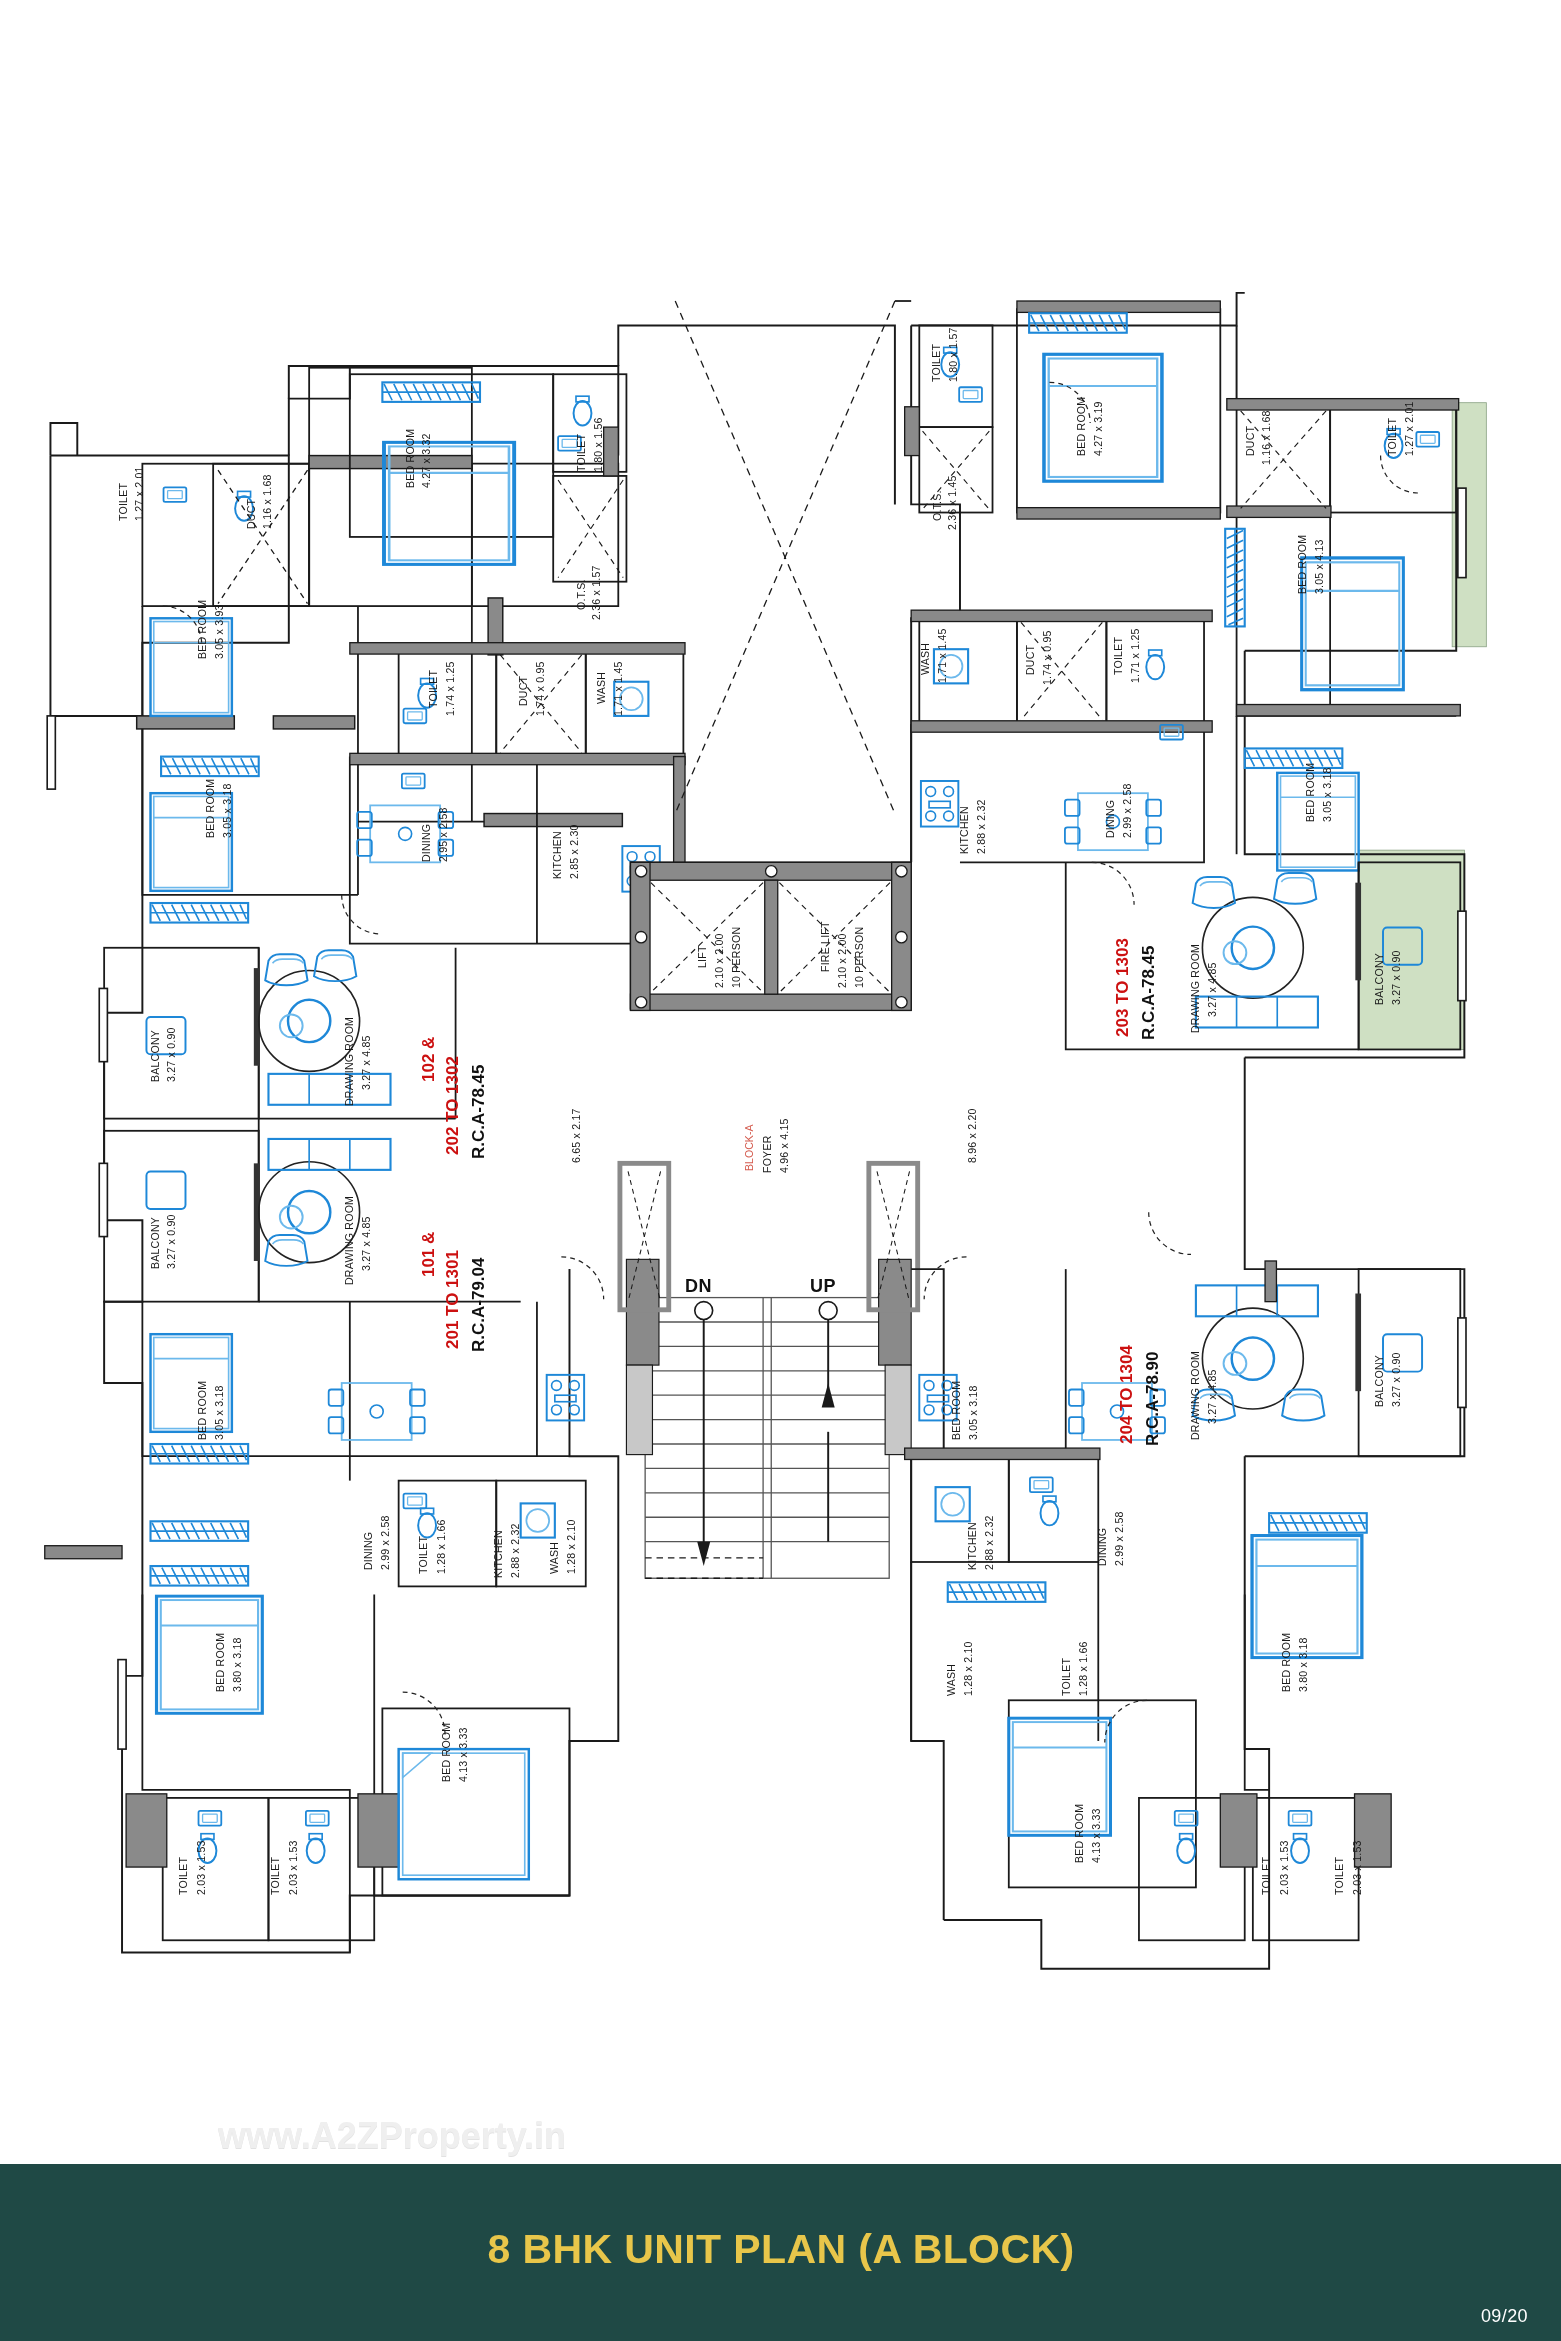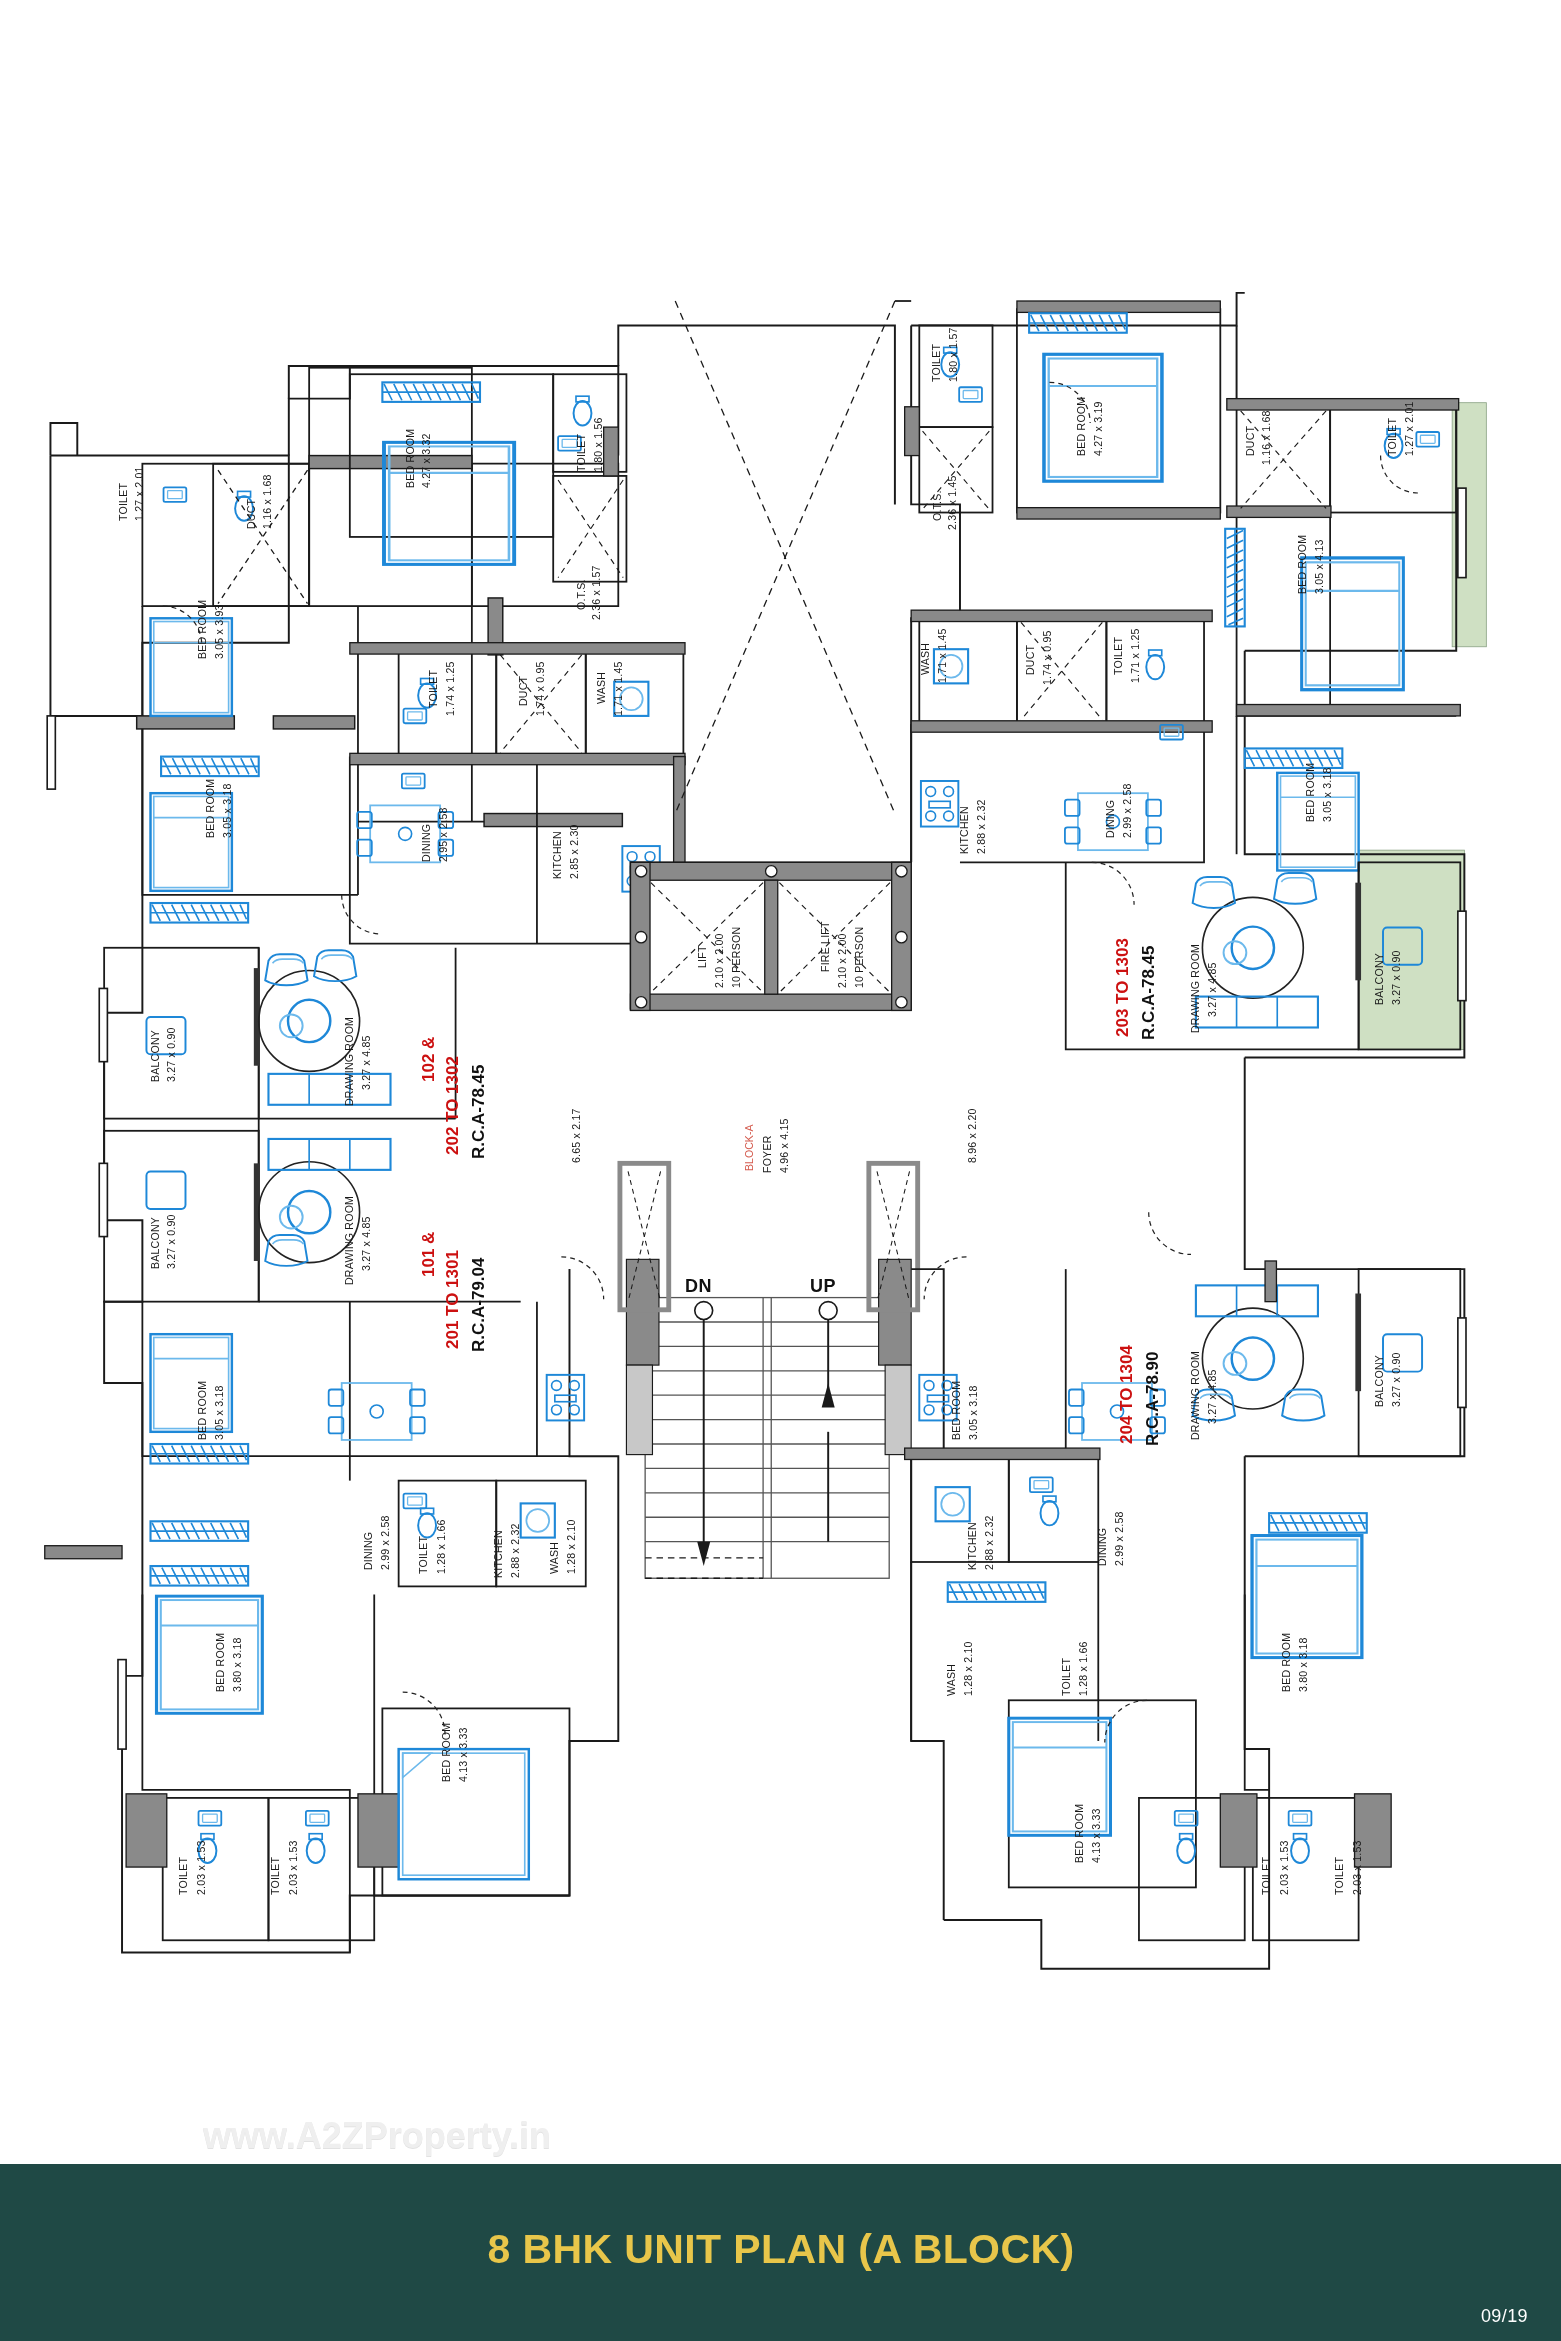--- a/index.html
+++ b/index.html
@@ -13,21 +13,21 @@
     position:absolute;left:561px;top:618px;width:569px;
     font-size:59px;font-weight:bold;letter-spacing:0.8px;
     font-family:"Liberation Sans",sans-serif;
     pointer-events:none;white-space:nowrap;
   }
   .wm-center .a{color:#f6a6a0;}
   .wm-center .two{color:#f2d27e;}
   .wm-center .z{color:#f19d96;}
   .wm-center .p{color:#a9d7c6;}
   .wm-bottom{
-    position:absolute;left:203px;top:2115px;
+    position:absolute;left:218px;top:2115px;
     font-size:36px;font-weight:bold;color:#efefef;
     text-shadow:0 0.8px 0 #e2e2e2;white-space:nowrap;pointer-events:none;
   }
 
   
   #footer{
     position:absolute;left:0;top:2164px;width:1562px;height:178px;
     background:#1f4945;
   }
   #footer-title{
@@ -873,15 +873,15 @@
   <span class="nm">TOILET</span>
 </div>
 <div class="lbl rot" style="left:1350px;top:1895px;">
   <span class="dm">2.03 x 1.53</span>
 </div>
 
 </div>
 
 <div id="footer">
   <div id="footer-title">8 BHK UNIT PLAN (A BLOCK)</div>
-  <div id="footer-page">09/19</div>
+  <div id="footer-page">09/20</div>
 </div>
 
 
 </body></html>

